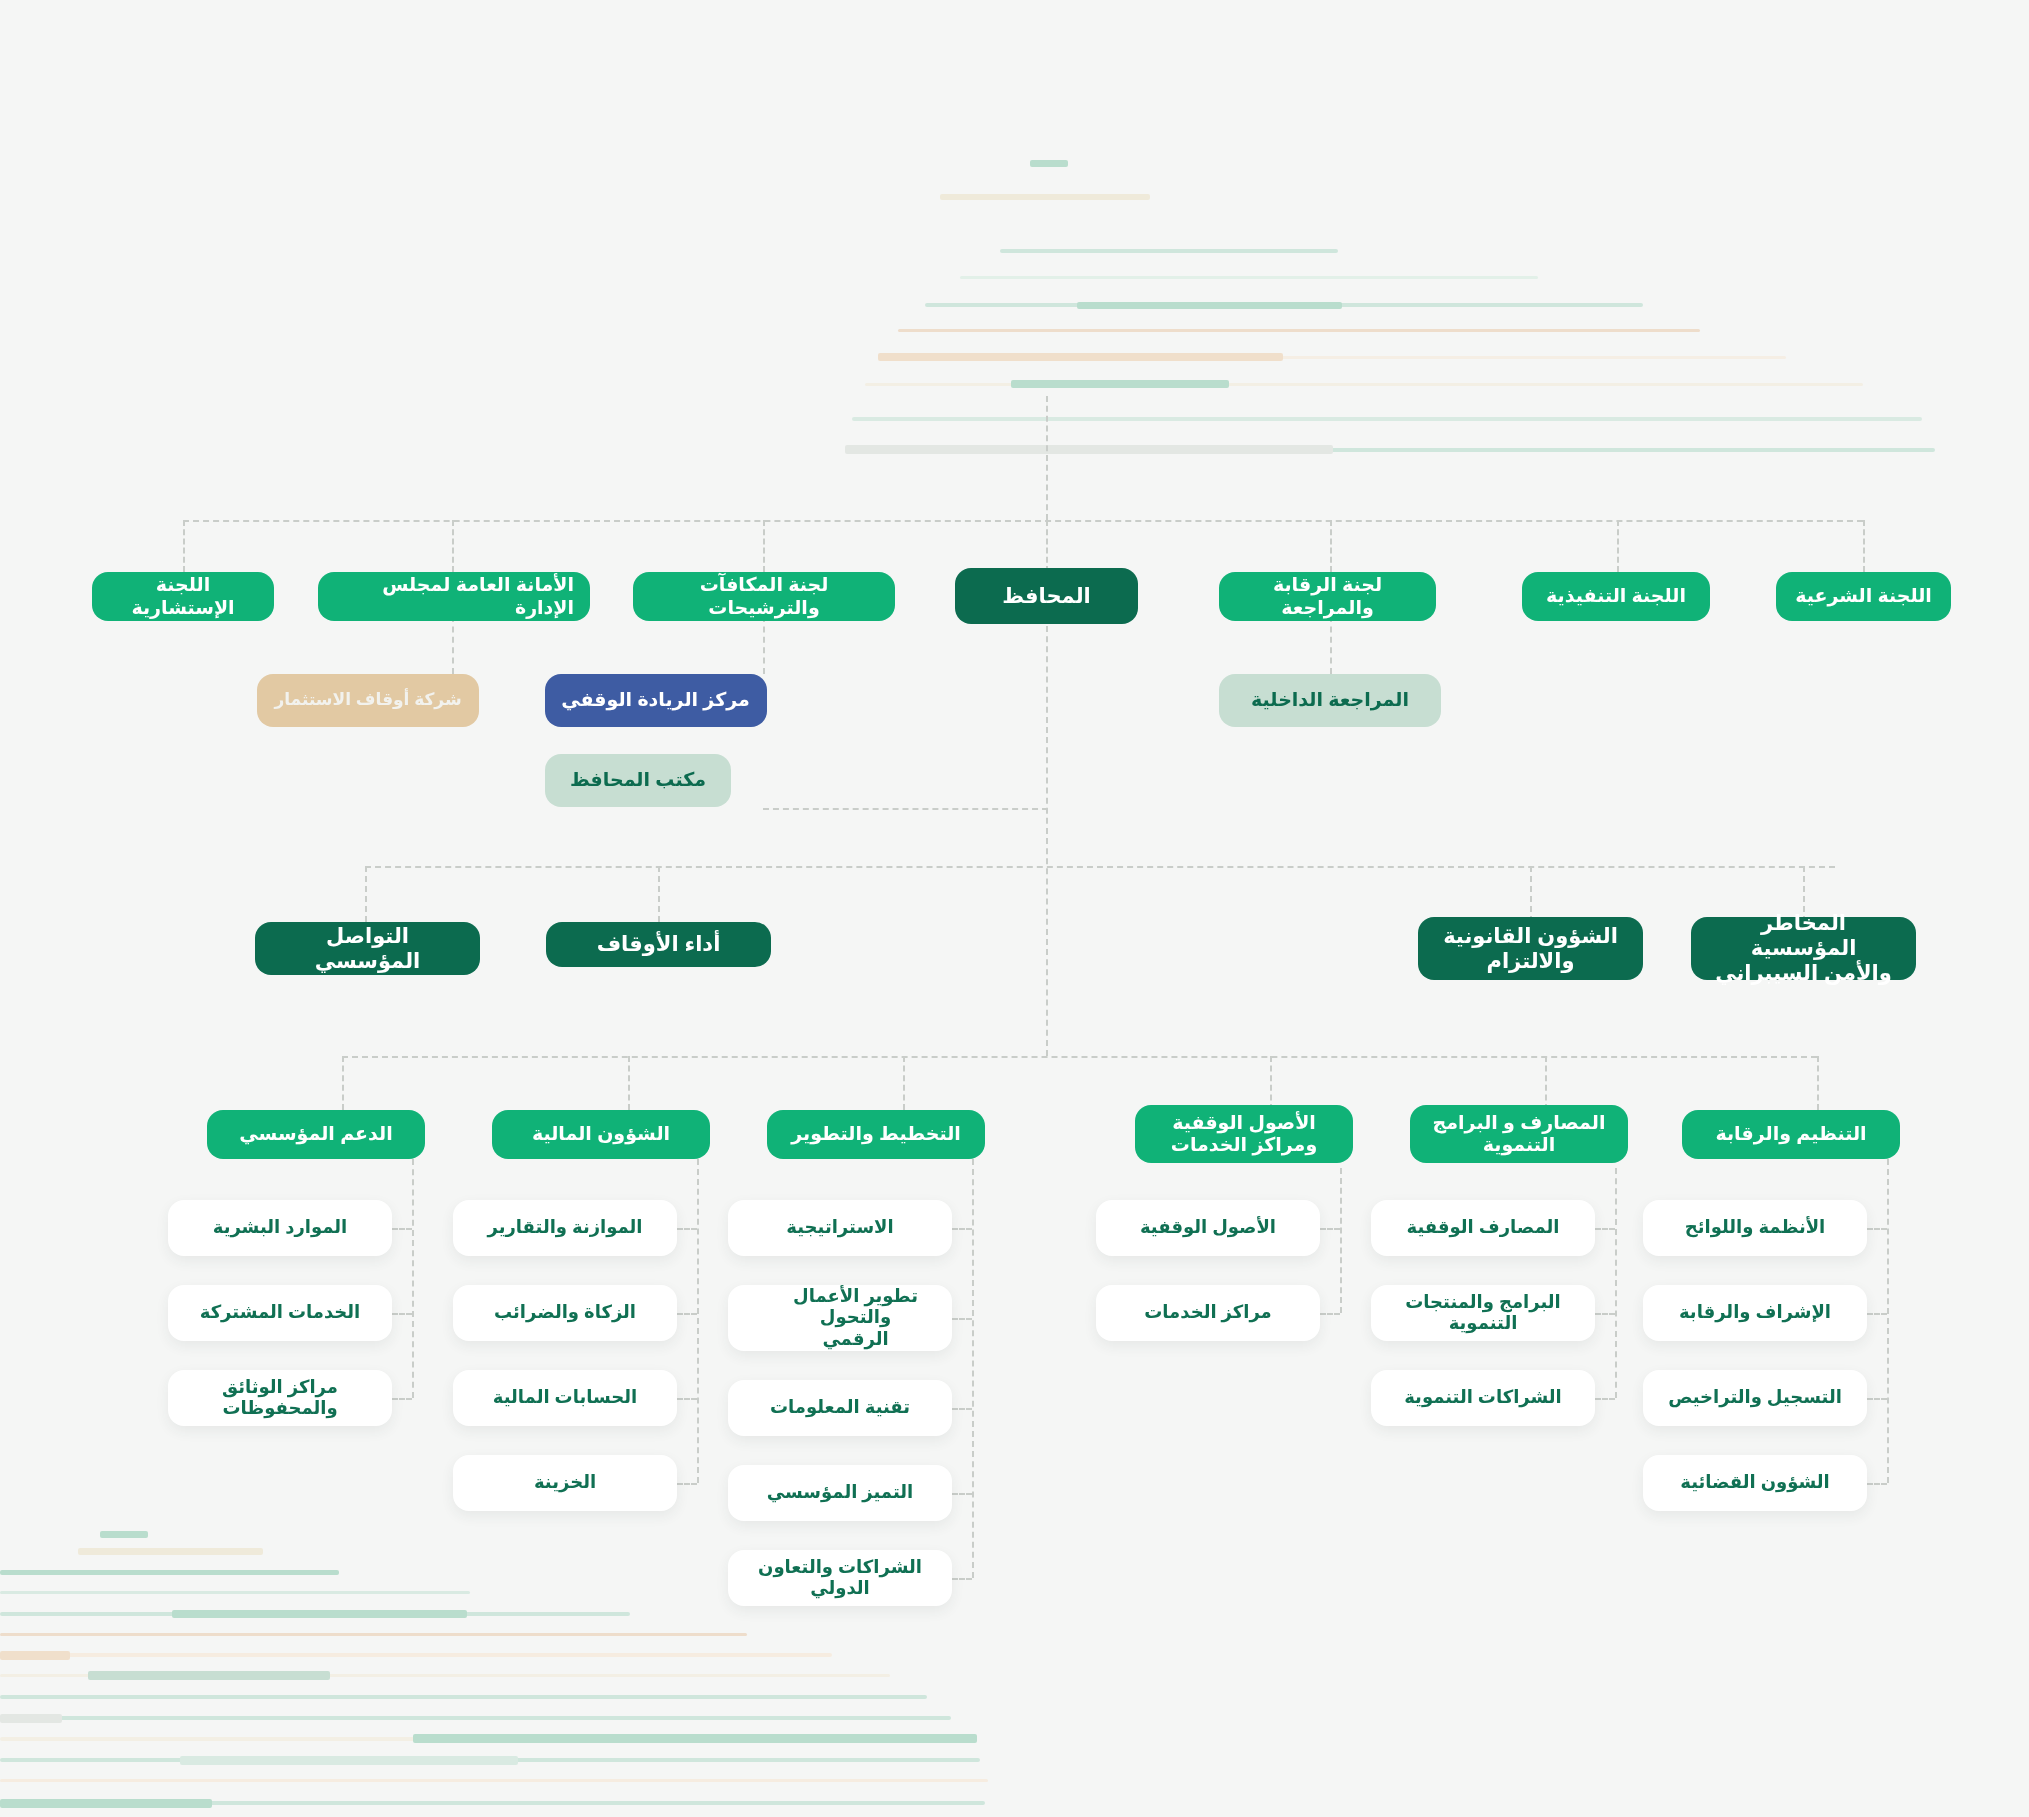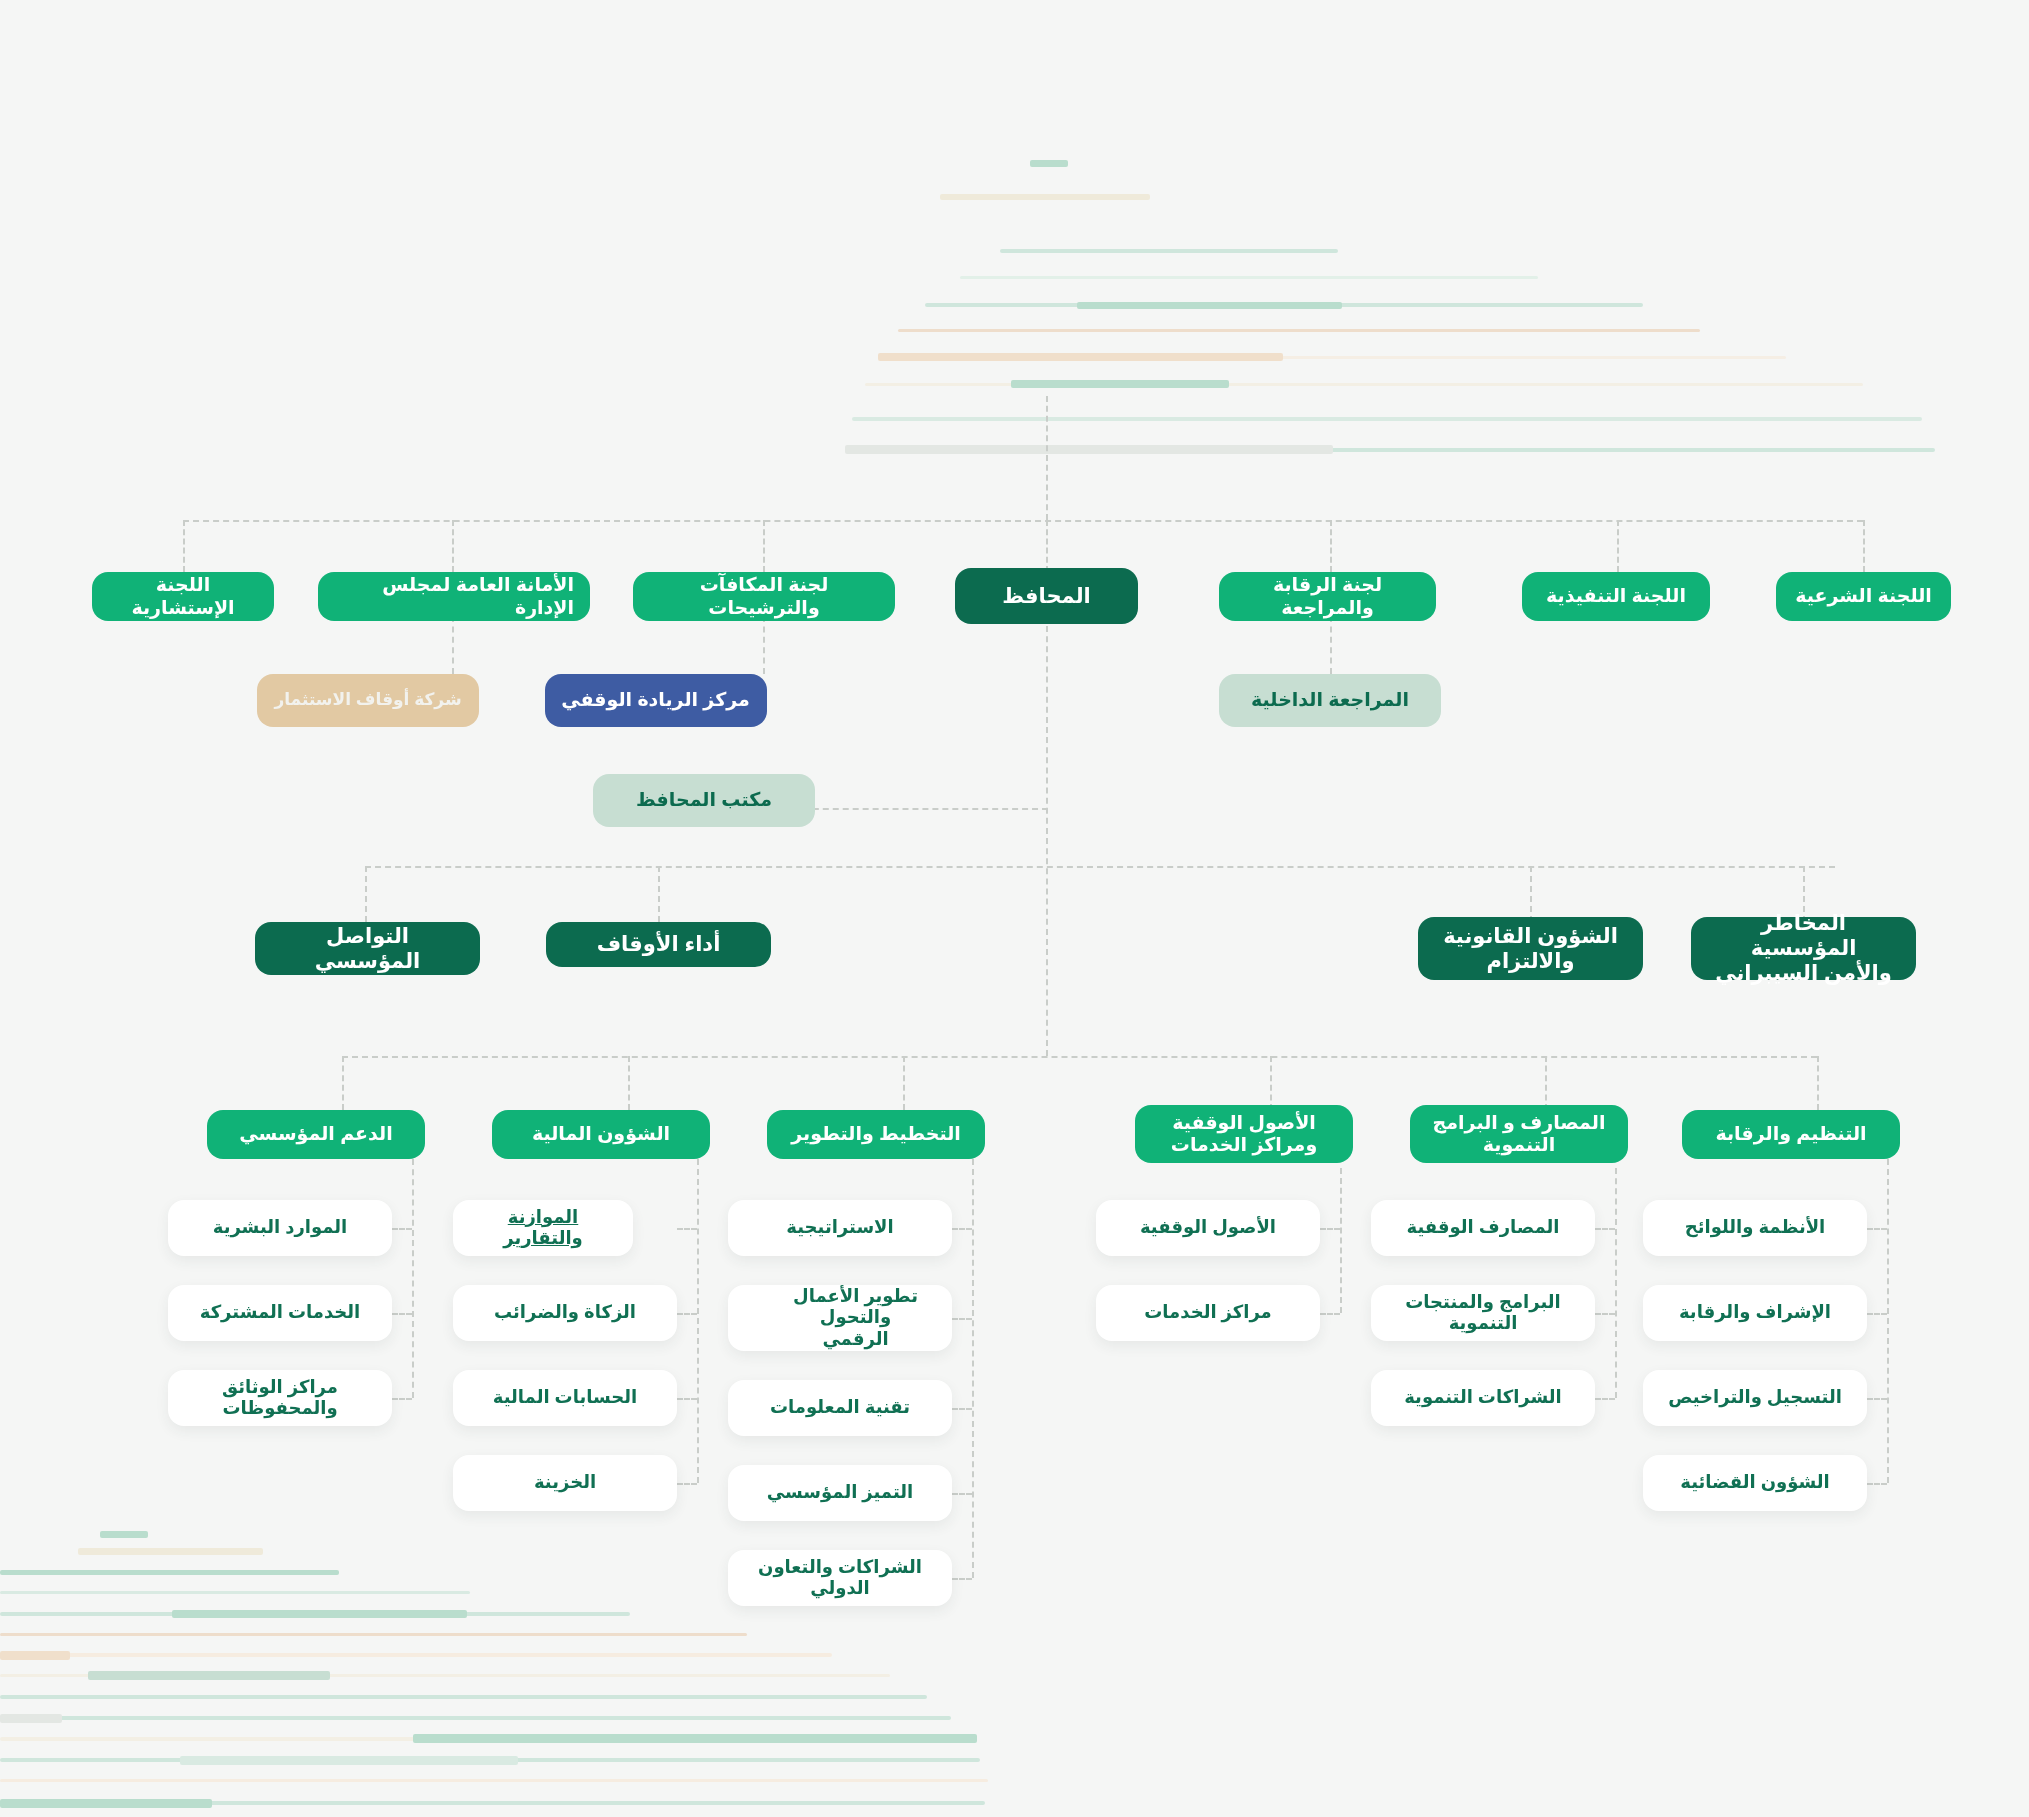--- a/index.html
+++ b/index.html
@@ -221,39 +221,39 @@
   <div class="node green" style="left:1522px;top:572px;width:188px;height:49px;">اللجنة التنفيذية</div>
 
   <div class="node green" style="left:1776px;top:572px;width:175px;height:49px;">اللجنة الشرعية</div>
 
   <div class="node tan" style="left:257px;top:674px;width:222px;height:53px;">شركة أوقاف الاستثمار</div>
 
   <div class="node blue" style="left:545px;top:674px;width:222px;height:53px;padding-left:15px;">مركز الريادة الوقفي</div>
 
   <div class="node mint" style="left:1219px;top:674px;width:222px;height:53px;">المراجعة الداخلية</div>
 
-  <div class="node mint" style="left:545px;top:774px;width:222px;height:53px;margin-left:48px;">مكتب المحافظ</div>
+  <div class="node mint" style="left:545px;top:754px;width:186px;height:53px;">مكتب المحافظ</div>
 
   <div class="node darkgreen" style="left:255px;top:922px;width:225px;height:53px;">التواصل المؤسسي</div>
 
   <div class="node darkgreen" style="left:546px;top:922px;width:225px;height:45px;border-radius:16px;">أداء الأوقاف</div>
 
   <div class="node darkgreen" style="left:1418px;top:917px;width:225px;height:63px;">الشؤون القانونية
 والالتزام</div>
 
   <div class="node darkgreen" style="left:1691px;top:917px;width:225px;height:63px;">المخاطر المؤسسية
 والأمن السيبراني</div>
 
   <div id="sector-layer">
       <div class="node green" style="left: 207px; top: 1110px; width: 218px; height: 49px;">الدعم المؤسسي</div>
       <div class="node leaf" style="left: 168px; top: 1200px; width: 224px; height: 56px;">الموارد البشرية</div>
       <div class="node leaf" style="left: 168px; top: 1285px; width: 224px; height: 56px; text-align: right;">الخدمات المشتركة</div>
       <div class="node leaf" style="left: 168px; top: 1370px; width: 224px; height: 56px;">مراكز الوثائق والمحفوظات</div>
       <div class="node green" style="left: 492px; top: 1110px; width: 218px; height: 49px;">الشؤون المالية</div>
-      <div class="node leaf" style="left: 453px; top: 1200px; width: 180px; height: 56px; text-decoration: underline;">الموازنة والتقارير</div>
+      <div class="node leaf" style="left: 453px; top: 1200px; width: 224px; height: 56px;">الموازنة والتقارير</div>
       <div class="node leaf" style="left: 453px; top: 1285px; width: 224px; height: 56px;">الزكاة والضرائب</div>
       <div class="node leaf" style="left: 453px; top: 1370px; width: 224px; height: 56px;">الحسابات المالية</div>
       <div class="node leaf" style="left: 453px; top: 1455px; width: 224px; height: 56px;">الخزينة</div>
       <div class="node green" style="left: 767px; top: 1110px; width: 218px; height: 49px;">التخطيط والتطوير</div>
       <div class="node leaf" style="left: 728px; top: 1200px; width: 224px; height: 56px;">الاستراتيجية</div>
       <div class="node leaf" style="left: 728px; top: 1285px; width: 224px; height: 66px; padding-left: 47px;">تطوير الأعمال والتحول
 الرقمي</div>
       <div class="node leaf" style="left: 728px; top: 1380px; width: 224px; height: 56px;">تقنية المعلومات</div>
       <div class="node leaf" style="left: 728px; top: 1465px; width: 224px; height: 56px;">التميز المؤسسي</div>
       <div class="node leaf" style="left: 728px; top: 1550px; width: 224px; height: 56px;">الشراكات والتعاون الدولي</div>

